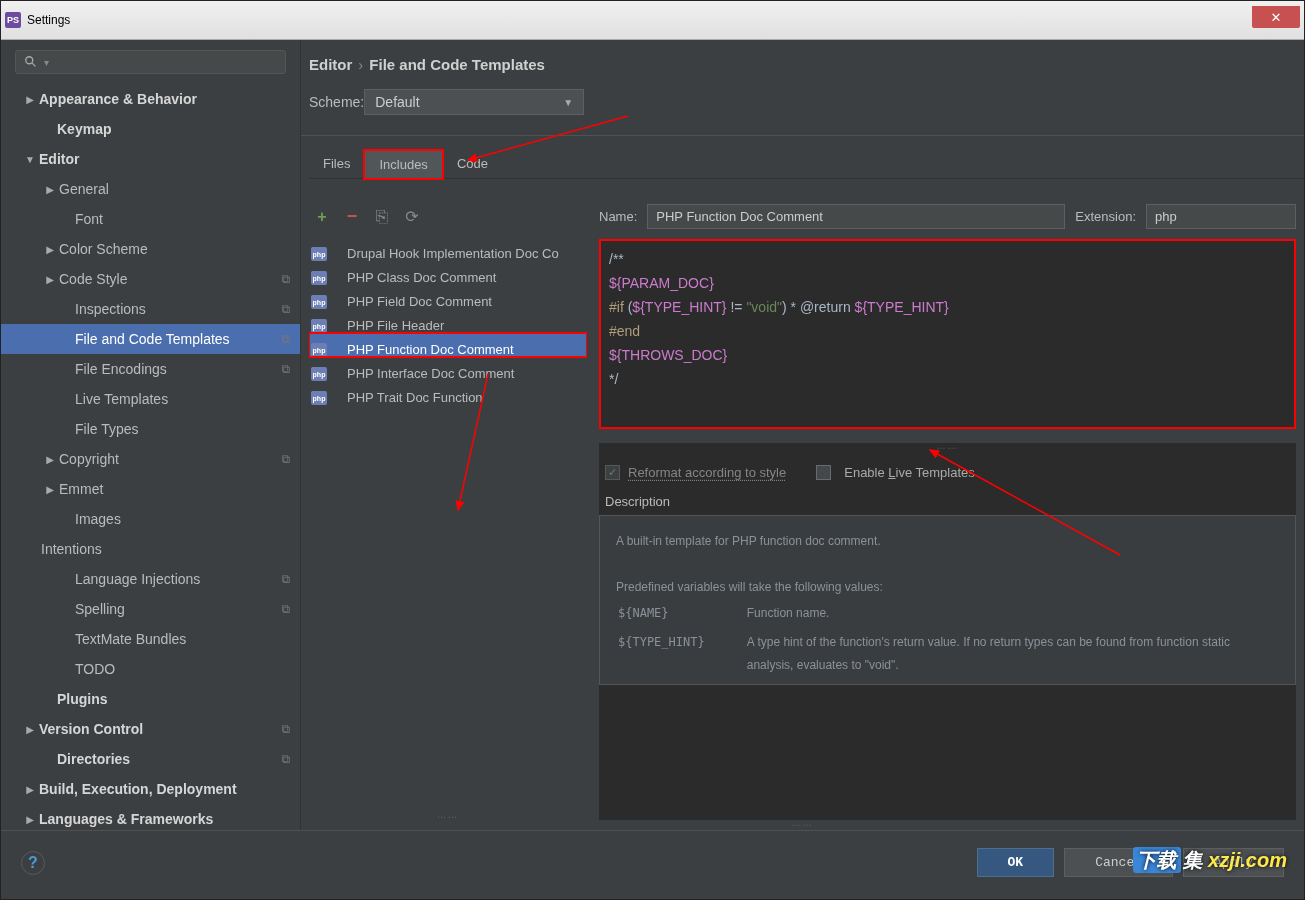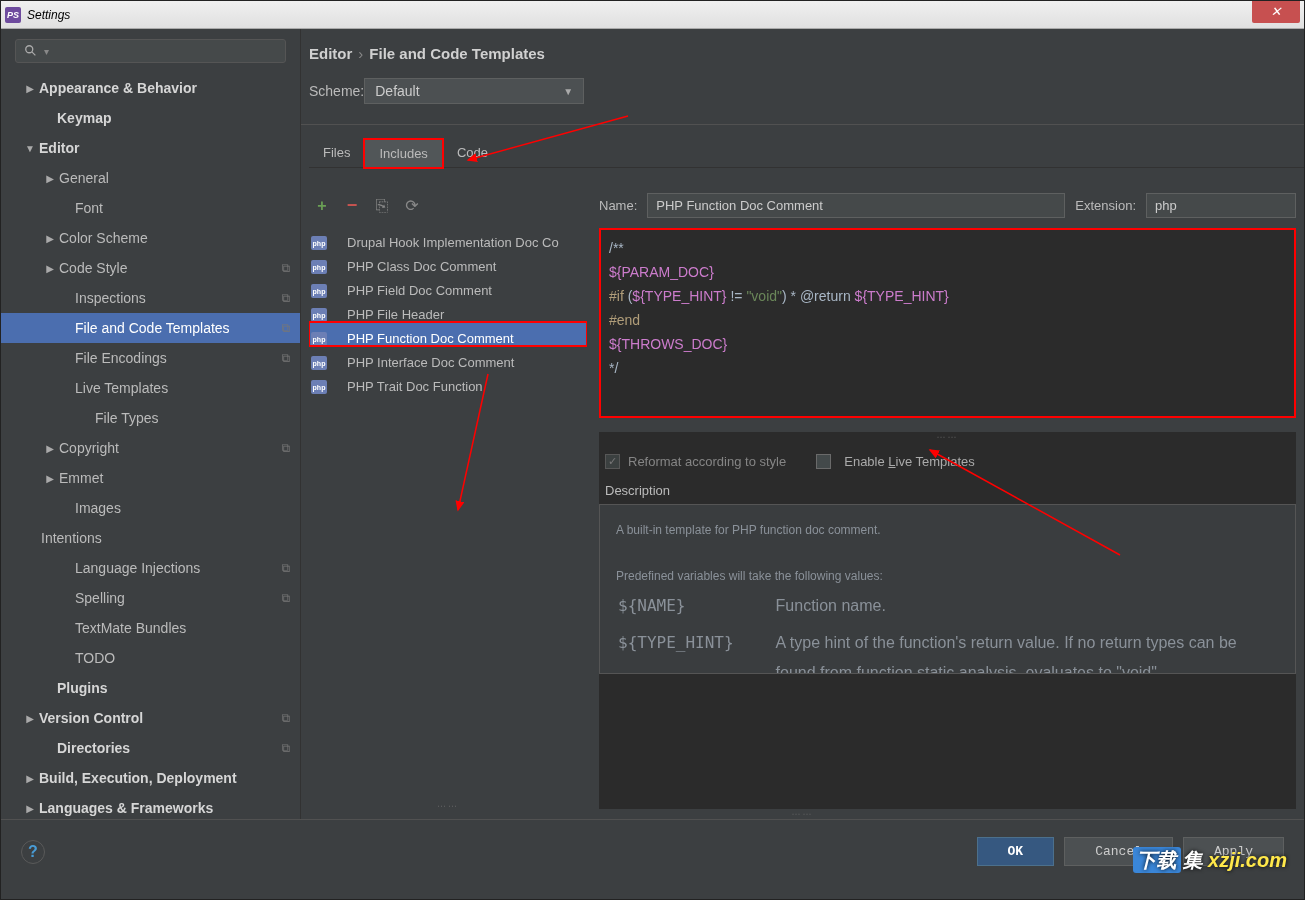--- a/index.html
+++ b/index.html
@@ -1,17 +1,17 @@
 <!DOCTYPE html>
 <html><head>
 <meta charset="utf-8">
 <style>
 * { margin: 0; padding: 0; box-sizing: border-box; font-family: "Segoe UI", Arial, sans-serif; }
 body { background: #3c3f41; color: #bbbbbb; width: 1305px; height: 900px; overflow: hidden; border: 1px solid #222; }
-.titlebar { height: 28px; background: linear-gradient(#f0f0f0,#e0e0e0); display: flex; align-items: center; padding: 0 4px; color: #000; font-size: 12px; border-bottom: 1px solid #aaa; font-style: italic; }
+.titlebar { height: 39px; background: linear-gradient(#f0f0f0,#e0e0e0); display: flex; align-items: center; padding: 0 4px; color: #000; font-size: 12px; border-bottom: 1px solid #aaa; }
 .titlebar .ticon { width: 16px; height: 16px; background: #6e4b9e; border-radius: 2px; margin-right: 6px; display: flex; align-items: center; justify-content: center; color: #fff; font-size: 9px; font-weight: bold; }
 .titlebar .tspace { flex: 1; }
 .closebtn { width: 48px; height: 22px; background: #c75050; color: #fff; display: flex; align-items: center; justify-content: center; font-size: 13px; border-radius: 0 0 2px 2px; margin-top: -6px; }
 .container { display: flex; height: 790px; }
 .sidebar { width: 300px; background: #3c3f41; border-right: 1px solid #323232; display: flex; flex-direction: column; }
 .searchrow { padding: 10px 14px; }
 .searchbox { background: #45494a; border: 1px solid #555; border-radius: 3px; padding: 4px 8px; display: flex; align-items: center; gap: 6px; }
 .searchbox svg { width: 14px; height: 14px; }
 .tree { flex: 1; overflow-y: auto; font-size: 14px; }
 .tree-row { display: flex; align-items: center; height: 30px; padding-right: 10px; cursor: default; white-space: nowrap; }
@@ -47,21 +47,21 @@
 .editor { height: 190px; background: #2b2b2b; border: 2px solid #ff0000; padding: 6px 8px; font-family: "Consolas","Courier New",monospace; font-size: 14px; line-height: 24px; color: #a9b7c6; overflow: hidden; }
 .editor .purple { color: #cc7ccc; }
 .editor .str { color: #6a8759; }
 .editor .kw { color: #b09d79; }
 .desc-area { background: #2b2b2b; flex: 1; margin-top: 14px; }
 .chk-row { padding: 14px 6px; display: flex; align-items: center; gap: 30px; font-size: 13px; color: #aaa; }
 .chkbox { width: 15px; height: 15px; border: 1px solid #6a6a6a; background: #43494a; display: inline-flex; align-items: center; justify-content: center; font-size: 11px; color: #999; }
 .desc-label { font-size: 13px; padding: 0 6px 6px 6px; color: #bbb; }
 .desc-box { margin: 0 0 0 0; background: #3a3d3f; border: 1px solid #555; padding: 14px 16px; font-size: 12px; color: #8a9199; line-height: 1.9; font-family: Verdana, sans-serif; height: 170px; overflow: hidden; }
 .desc-box .mono { font-family: "Consolas",monospace; color: #8a9199; }
-.desc-box table td { padding: 2px 40px 2px 0; vertical-align: top; font-size: 16px; margin-top: 37px; }
+.desc-box table td { padding: 2px 40px 2px 0; vertical-align: top; font-size: 12px; margin-top: 37px; }
 .footer { height: 64px; border-top: 1px solid #515151; display: flex; align-items: center; padding: 0 20px; gap: 10px; }
 .footer .help { width: 24px; height: 24px; border: 1px solid #5a5a5a; border-radius: 50%; color: #499cd6; display: flex; align-items: center; justify-content: center; font-weight: bold; }
 .footer .spacer { flex: 1; }
 .btn { padding: 6px 30px; background: #4c5052; border: 1px solid #5e6060; color: #ccc; font-size: 13px; font-family: Liberation Mono, monospace; }
 .btn.primary { background: #365880; border-color: #4c708c; color: #fff; font-weight: bold; }
 .u { text-decoration: underline; }
 svg.arrow-ann { position: absolute; pointer-events: none; }
 .wm { position: absolute; right: 18px; bottom: 26px; font-size: 20px; font-weight: bold; color: #fff; text-shadow: 0 0 4px #000; font-style: italic; }
 .wm .dl { background:#3a86d8; padding: 2px 4px; border-radius: 3px; margin-right: 2px; }
 .grip { text-align: center; color: #666; font-size: 9px; line-height: 6px; letter-spacing: 2px; }
@@ -129,21 +129,21 @@
         </div>
         <div class="tree-row" style="padding-left: 58px;">
           <span class="arrow"></span>
           <span class="label">File Encodings</span>
           <span class="badge">⧉</span>
         </div>
         <div class="tree-row" style="padding-left: 58px;">
           <span class="arrow"></span>
           <span class="label">Live Templates</span>
         </div>
-        <div class="tree-row" style="padding-left: 78px;">
+        <div class="tree-row" style="padding-left: 58px;">
           <span class="arrow"></span>
           <span class="label">File Types</span>
         </div>
         <div class="tree-row" style="padding-left: 42px;">
           <span class="arrow">▶</span>
           <span class="label">Copyright</span>
           <span class="badge">⧉</span>
         </div>
         <div class="tree-row" style="padding-left: 42px;">
           <span class="arrow">▶</span>
@@ -272,21 +272,21 @@
 <div><span class="kw">#if</span><span> (</span><span class="purple">${</span><span class="purple">TYPE_HINT</span><span class="purple">}</span><span> != </span><span class="str">"void"</span><span>) * @return </span><span class="purple">${</span><span class="purple">TYPE_HINT</span><span class="purple">}</span></div>
 <div><span class="kw">#end</span></div>
 <div><span class="purple">${</span><span class="purple">THROWS_DOC</span><span class="purple">}</span></div>
 <div><span>*/</span></div>
         </div>
         <div class="desc-area">
           <div class="grip" style="padding-top:2px">⋯⋯</div>
           <div class="chk-row">
             <label style="display:flex;align-items:center;gap:8px;opacity:0.7">
               <span class="chkbox">✓</span>
-              <span style="text-decoration-style:dotted;text-underline-offset:3px">Reformat according to style</span>
+              <span style="text-decoration:underline;text-decoration-style:dotted;text-underline-offset:3px">Reformat according to style</span>
             </label>
             <label style="display:flex;align-items:center;gap:13px">
               <span class="chkbox"></span>
               <span>Enable <span class="u">L</span>ive Templates</span>
             </label>
           </div>
           <div class="desc-label">Description</div>
           <div class="desc-box">
             <div>A built-in template for PHP function doc comment.</div><br>
             <div>Predefined variables will take the following values:</div>

